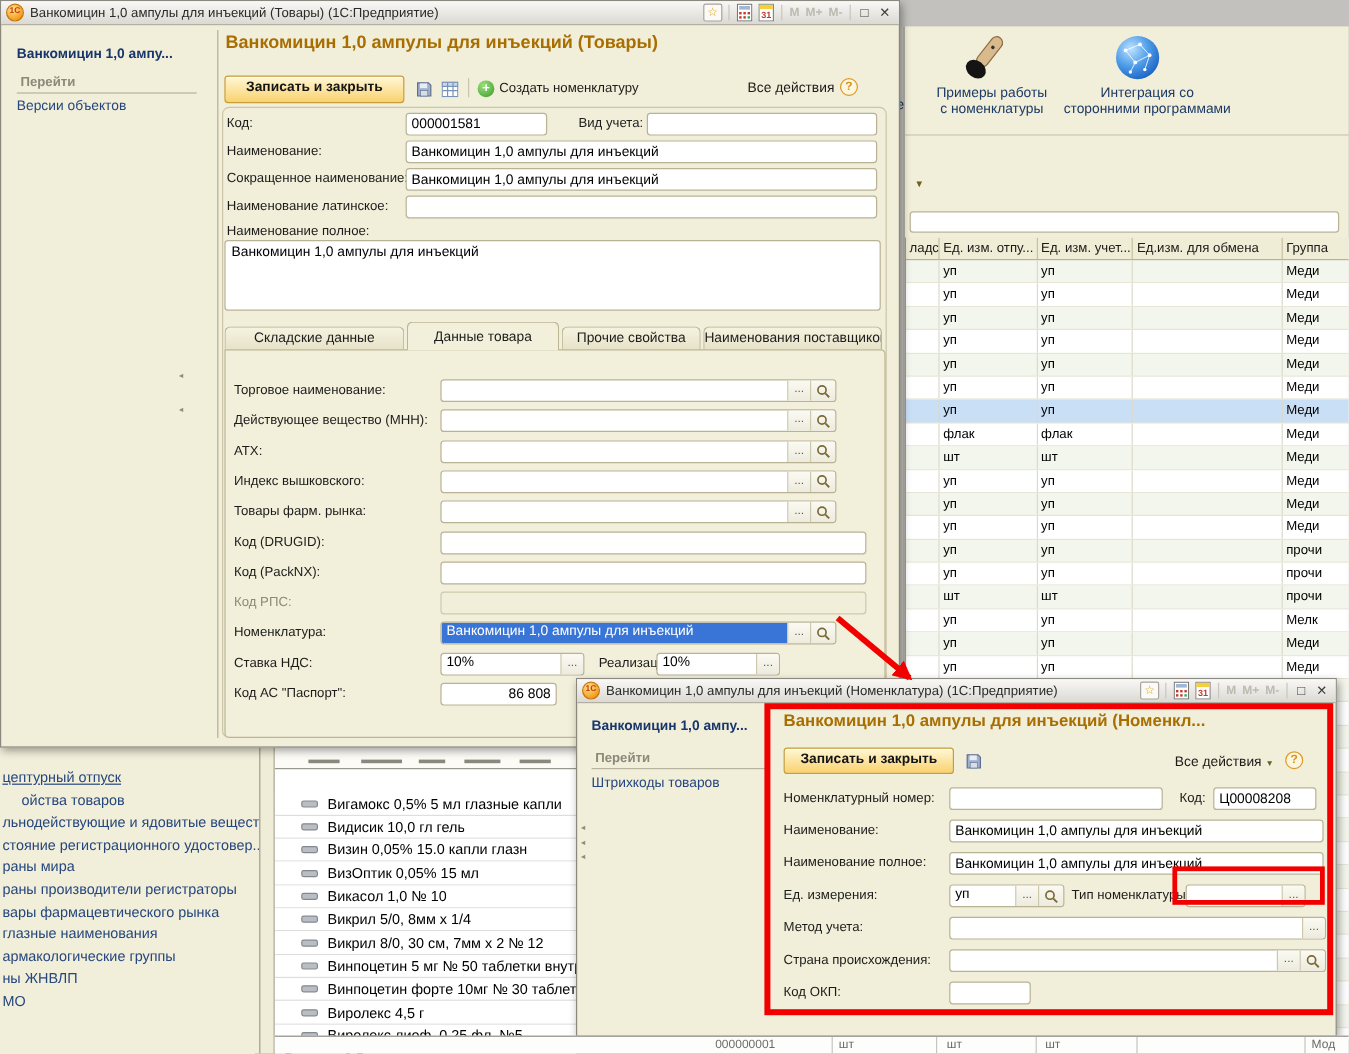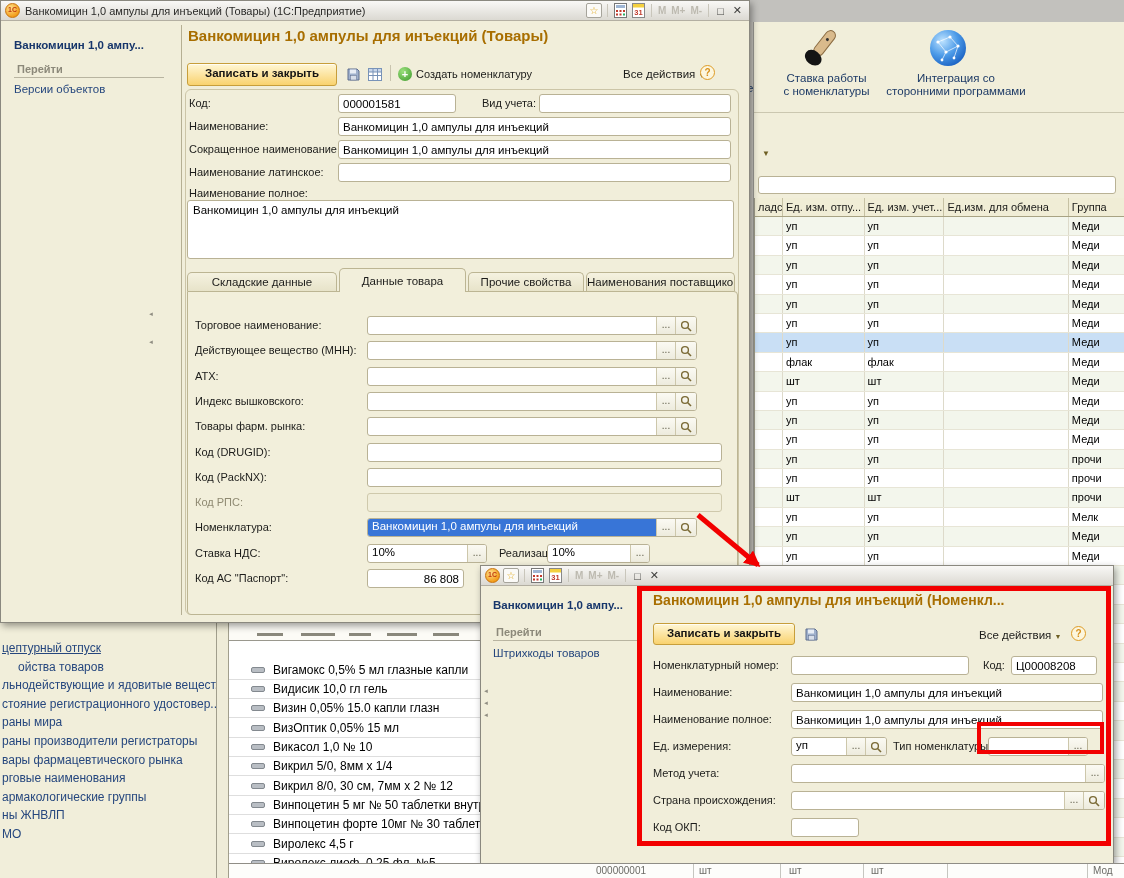--- a/index.html
+++ b/index.html
@@ -117,21 +117,21 @@
   <div id="bg-right-panel">
     <div class="edge-frag" style="left:-7px;top:60px">е</div>
     <div class="promo-ico" style="left:48px;top:4px"><svg width="36" height="46">
           <g transform="rotate(38 18 23)">
             <rect x="13" y="1" width="10" height="29" rx="5" fill="#D9BA8C" stroke="#8A6B42"></rect>
             <circle cx="18" cy="11" r="1.5" fill="#333"></circle>
             <ellipse cx="18" cy="34" rx="9" ry="7" fill="#141414"></ellipse>
           </g>
         </svg></div>
     <div class="promo-lbl" style="left:5px;top:50px;width:135px">
-      <div>Ставка работы</div>
+      <div>Примеры работы</div>
       <div>с номенклатуры</div>
     </div>
     <div class="promo-ico" style="left:174px;top:6px"><svg width="40" height="40">
           <defs>
             <radialGradient id="gb" cx="35%" cy="30%" r="75%">
               <stop offset="0%" stop-color="#BEE3FF"></stop>
               <stop offset="55%" stop-color="#4D9BE8"></stop>
               <stop offset="100%" stop-color="#1C63C4"></stop>
             </radialGradient>
           </defs>
@@ -410,21 +410,21 @@
       </div>
     </div>
   <div id="bg-nav">
       <div class="bg-link" style="left: 2px; top: 19px; text-decoration: underline;">цептурный отпуск</div>
       <div class="bg-link" style="left: 18px; top: 37.6px;">ойства товаров</div>
       <div class="bg-link" style="left: 2px; top: 56.2px;">льнодействующие и ядовитые вещест...</div>
       <div class="bg-link" style="left: 2px; top: 74.8px;">стояние регистрационного удостовер...</div>
       <div class="bg-link" style="left: 2px; top: 93.4px;">раны мира</div>
       <div class="bg-link" style="left: 2px; top: 112px;">раны производители регистраторы</div>
       <div class="bg-link" style="left: 2px; top: 130.6px;">вары фармацевтического рынка</div>
-      <div class="bg-link" style="left: 2px; top: 149.2px;">рговые наименования</div>
+      <div class="bg-link" style="left: 2px; top: 149.2px;">глазные наименования</div>
       <div class="bg-link" style="left: 2px; top: 167.8px;">армакологические группы</div>
       <div class="bg-link" style="left: 2px; top: 186.4px;">ны ЖНВЛП</div>
       <div class="bg-link" style="left: 2px; top: 205px;">МО</div>
     </div>
   <div id="bg-split"></div>
   <div id="bg-druglist">
     <div class="dl-stub">
       <div class="stub-bar" style="left:28px;width:26px"></div>
       <div class="stub-bar" style="left:72px;width:34px"></div>
       <div class="stub-bar" style="left:120px;width:22px"></div>
@@ -677,20 +677,21 @@
               <line x1="7.8" y1="7.8" x2="11" y2="11" stroke="#7A6A35" stroke-width="1.6"></line>
             </svg>
           </div>
         </div>
       </div>
   </div>
 
   <div class="window" id="win-dlg">
     <div class="titlebar">
       <div class="logo">1С</div>
+      <div class="t-title">Ванкомицин 1,0 ампулы для инъекций (Номенклатура)  (1С:Предприятие)</div>
       <div class="tb-icons">
           <div class="tb-box">☆</div>
           <div class="tbsep"></div>
           <div class="tb-svg">
             <svg width="13" height="15">
               <rect x="0.5" y="0.5" width="12" height="14" fill="#fff" stroke="#777"></rect>
               <rect x="2" y="2" width="9" height="3" fill="#9FB6D4"></rect>
               <g fill="#C0392B">
                 <rect x="2" y="7" width="2" height="2"></rect>
                 <rect x="5.5" y="7" width="2" height="2"></rect>

